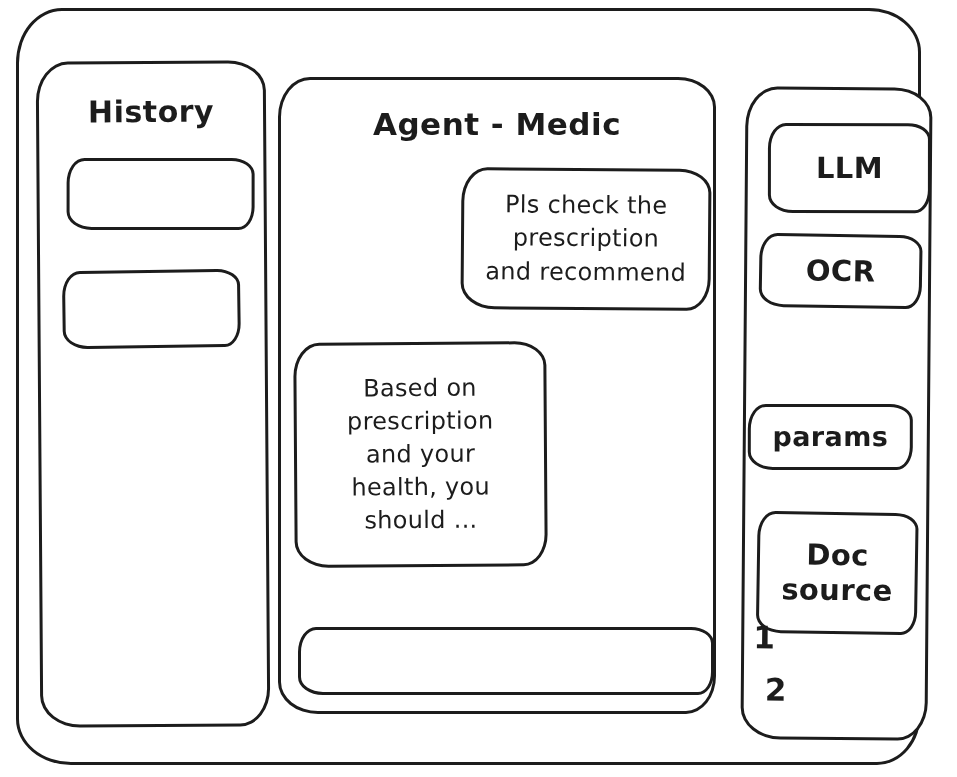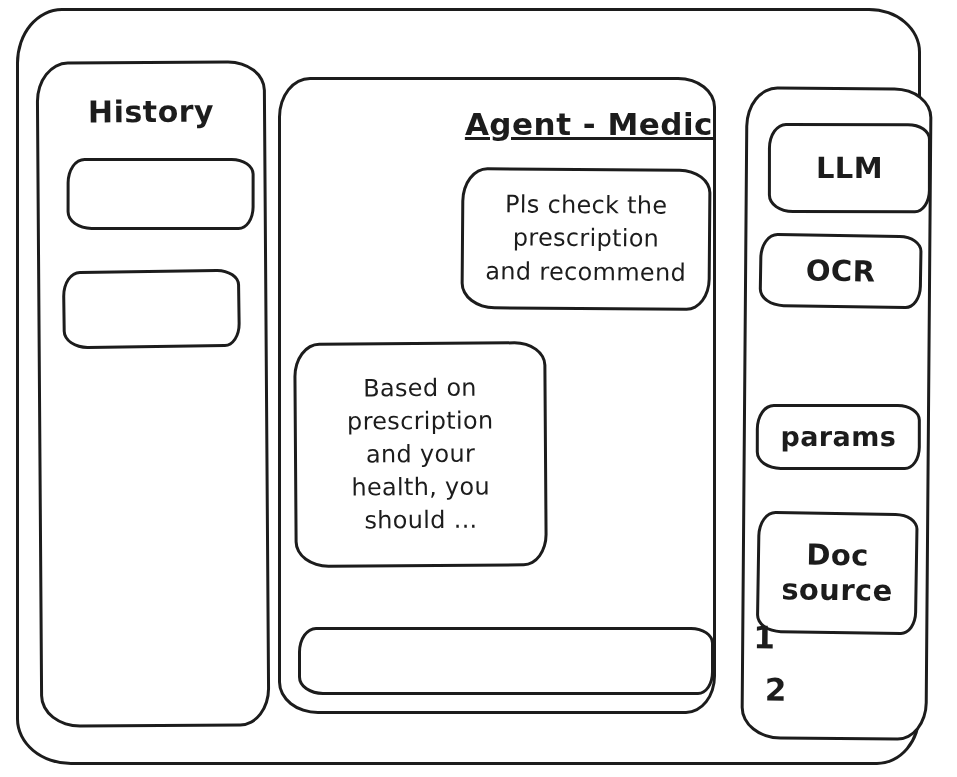--- a/index.html
+++ b/index.html
@@ -38,21 +38,21 @@
     position: absolute; left: 0; top: 30px; width: 100%;
     text-align: center; font-size: 30px; font-weight: bold; letter-spacing: 0.5px;
   }
   .history-item-1 { left: 27px; top: 94px;  width: 188px; height: 72px; }
   .history-item-2 { left: 22px; top: 206px; width: 178px; height: 78px; }
 
   
   .chat-panel { left: 259px; top: 66px; width: 438px; height: 637px; }
   .chat-title {
     position: absolute; left: 0; top: 26px; width: 100%;
-    text-align: right; font-size: 31px; font-weight: bold; letter-spacing: 0.5px; text-decoration: underline;
+    text-align: center; font-size: 31px; font-weight: bold; letter-spacing: 0.5px;
   }
   .bubble {
     display: flex; align-items: center; justify-content: center;
     text-align: center; white-space: pre-line;
     font-size: 24px; line-height: 1.38; letter-spacing: 0.3px;
     padding: 8px 10px;
   }
   .user-bubble      { left: 180px; top: 88px;  width: 250px; height: 142px; }
   .assistant-bubble { left: 13px;  top: 262px; width: 253px; height: 225px; }
   .chat-input { left: 17px; top: 547px; width: 416px; height: 68px; border-width: 3px; cursor: text; }
@@ -60,21 +60,21 @@
   
   .tools-panel { left: 724px; top: 76px; width: 187px; height: 653px; }
   .tool-box {
     display: flex; align-items: center; justify-content: center;
     font-size: 29px; font-weight: bold; letter-spacing: 0.4px;
     text-align: center; white-space: pre-line; line-height: 1.2;
     cursor: pointer;
   }
   .tool-llm    { left: 20px; top: 33px;  width: 163px; height: 90px; }
   .tool-ocr    { left: 12px; top: 144px; width: 163px; height: 74px; }
-  .tool-params { left: 10px; top: 314px; width: 165px; height: 66px; font-size: 27px; }
+  .tool-params { left: 2px; top: 314px; width: 165px; height: 66px; font-size: 27px; }
   .tool-doc    { left: 12px; top: 422px; width: 161px; height: 122px; }
   .annot {
     position: absolute; font-size: 31px; font-weight: bold;
   }
   .annot-1 { left: 9px;  top: 530px; }
   .annot-2 { left: 21px; top: 582px; }
 </style>
 </head>
 <body>
 

